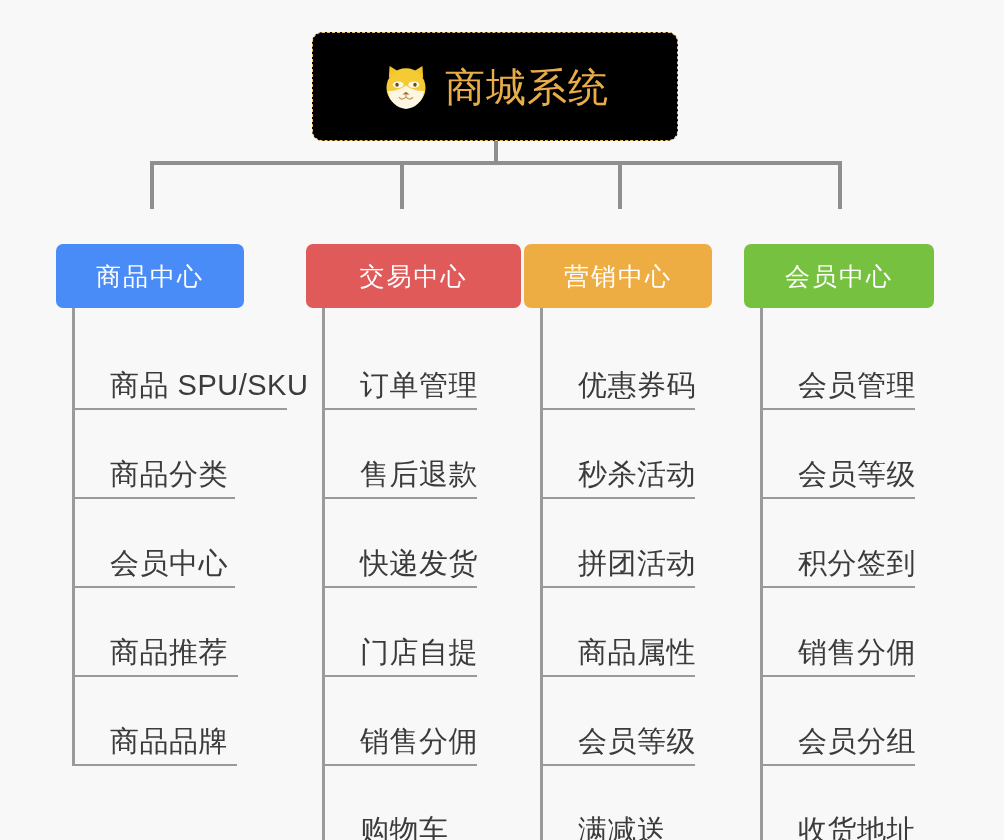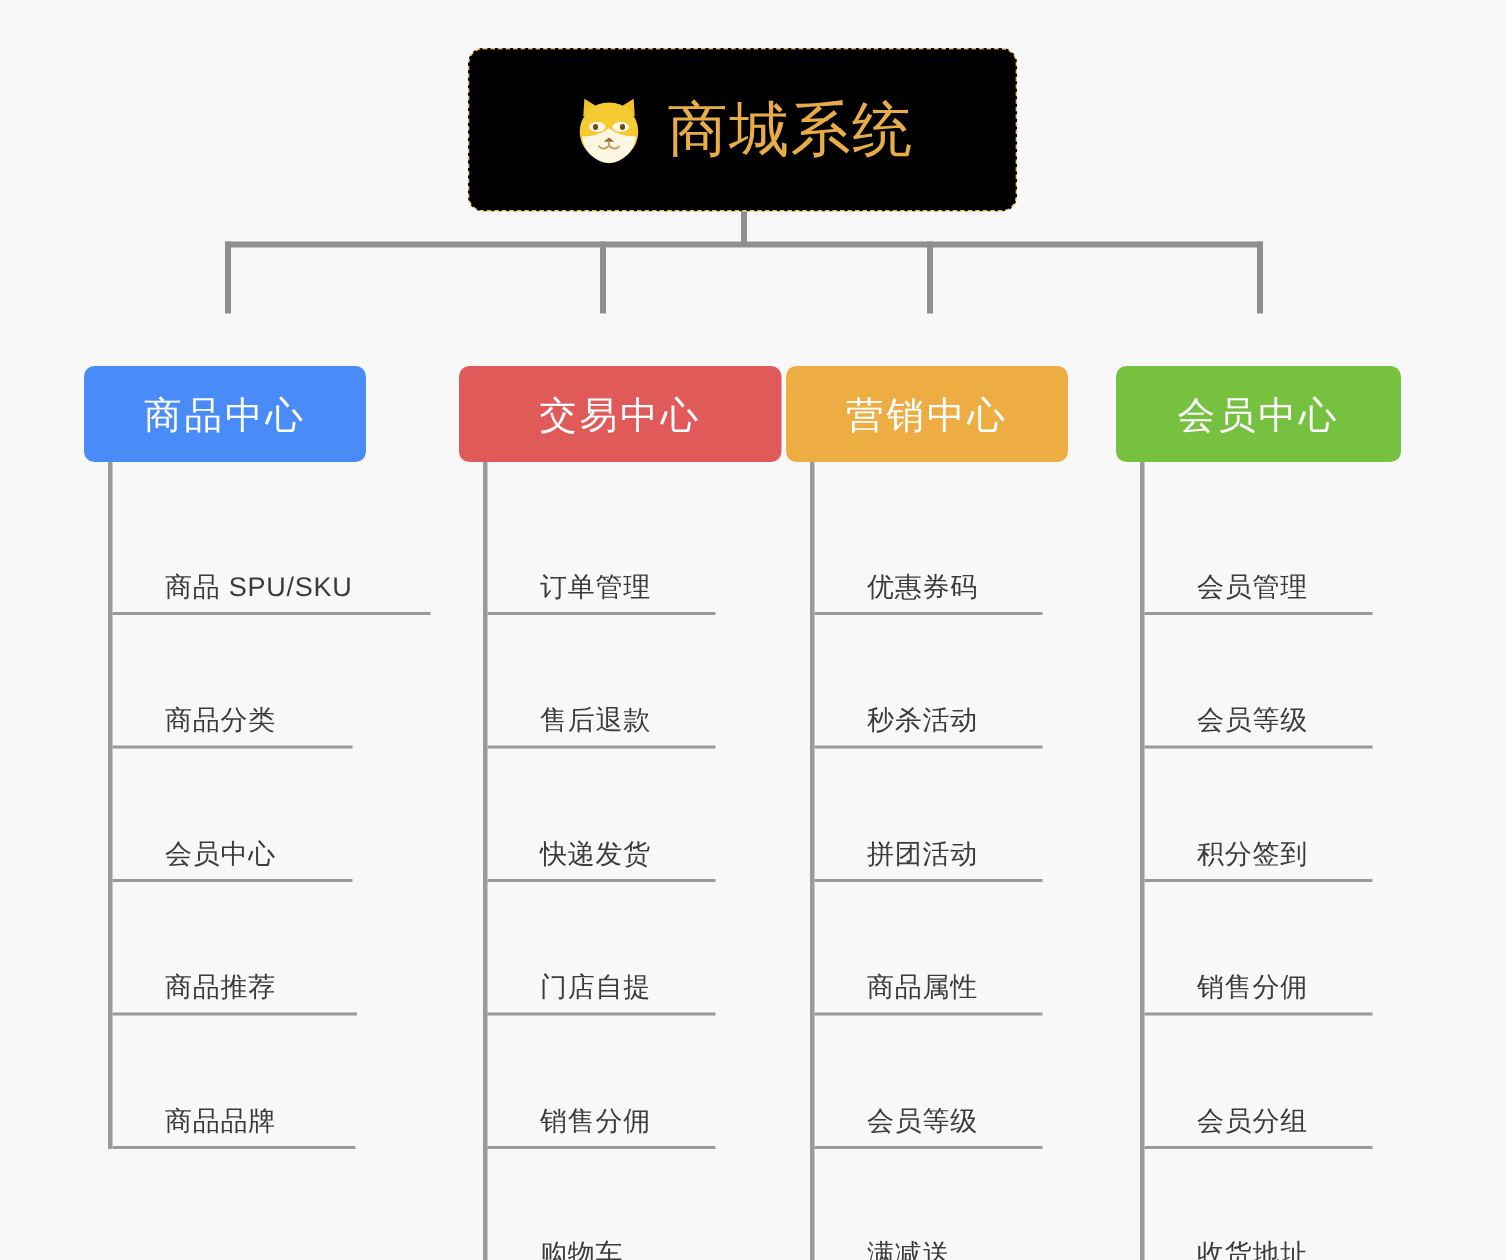--- a/index.html
+++ b/index.html
@@ -123,21 +123,21 @@
   .leaf {
     position: relative;
     height: 89px;
     box-sizing: border-box;
     display: flex;
     align-items: flex-end;
     padding-left: 35px;
     padding-bottom: 8px;
   }
   .leaf-label {
-    font-size: 18px;
+    font-size: 29px;
     color: #3b3b3b;
     line-height: 1.1;
     white-space: nowrap;
     letter-spacing: 0.5px;
   }
   .leaf-rule {
     position: absolute;
     left: 0;
     bottom: 0;
     height: 2px;

